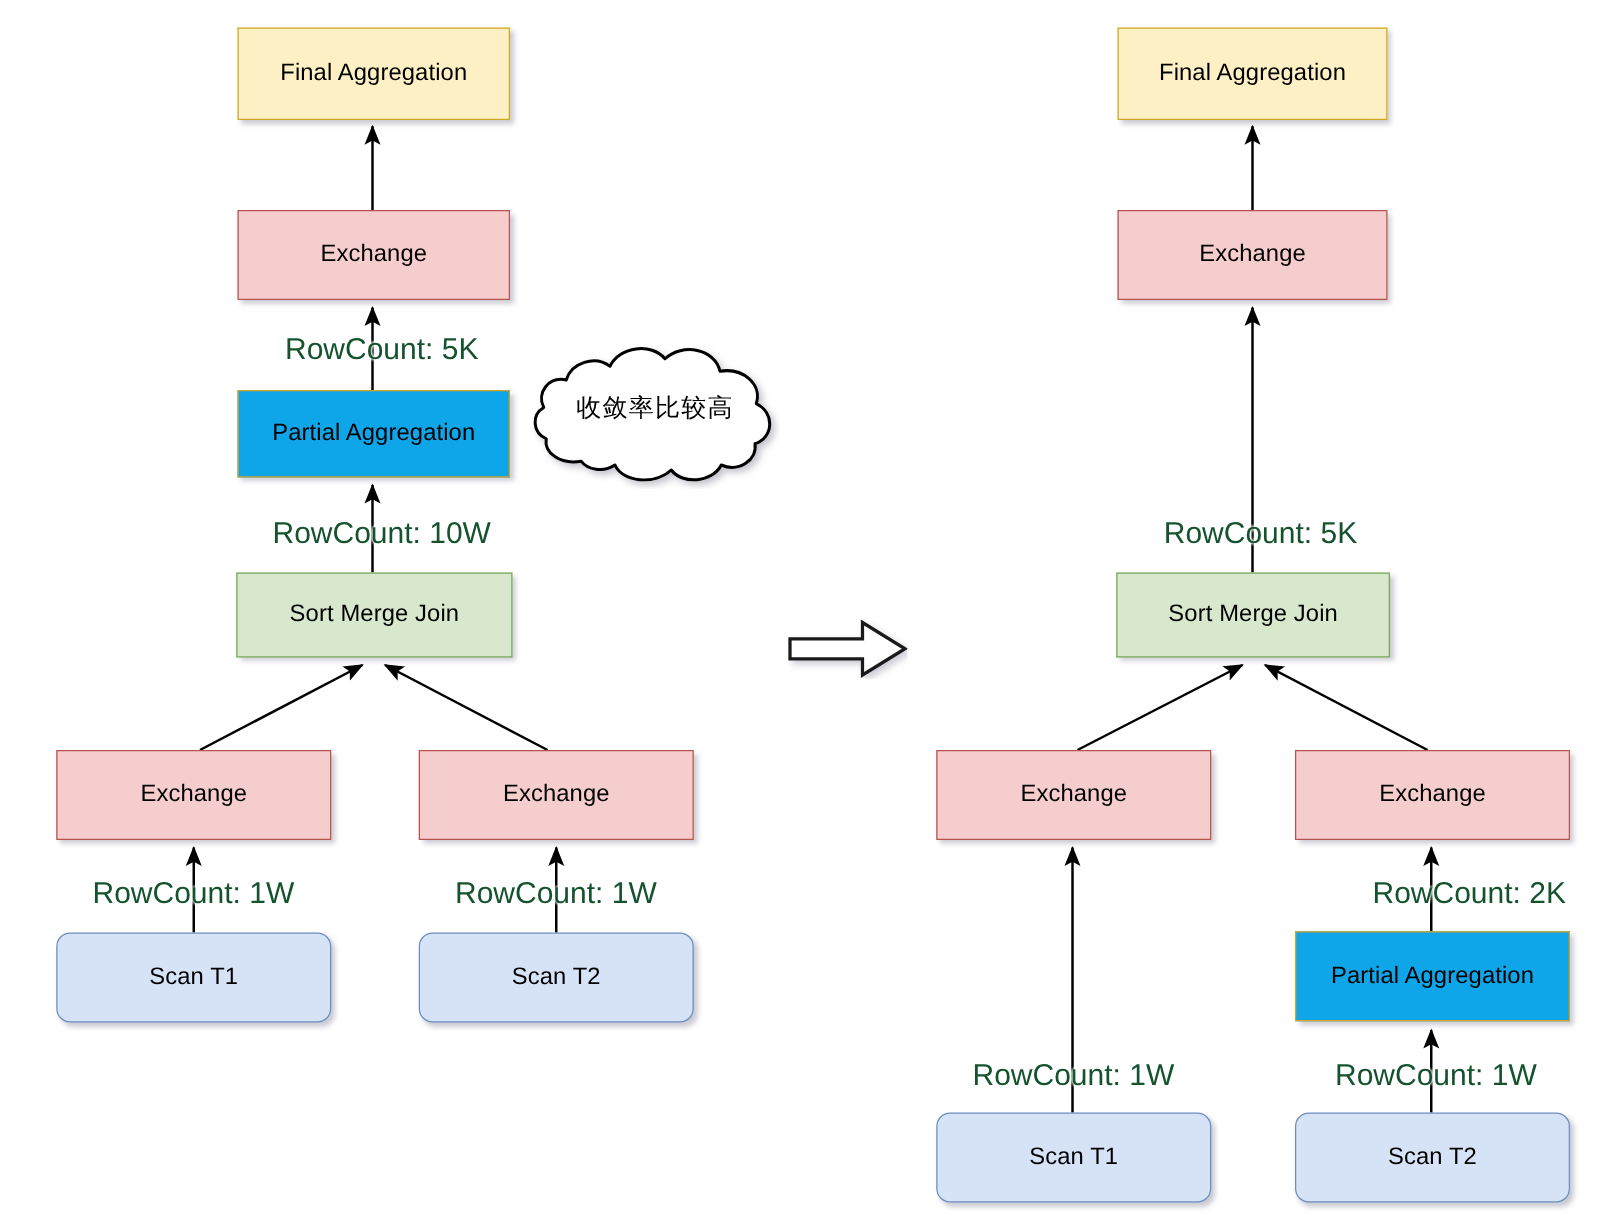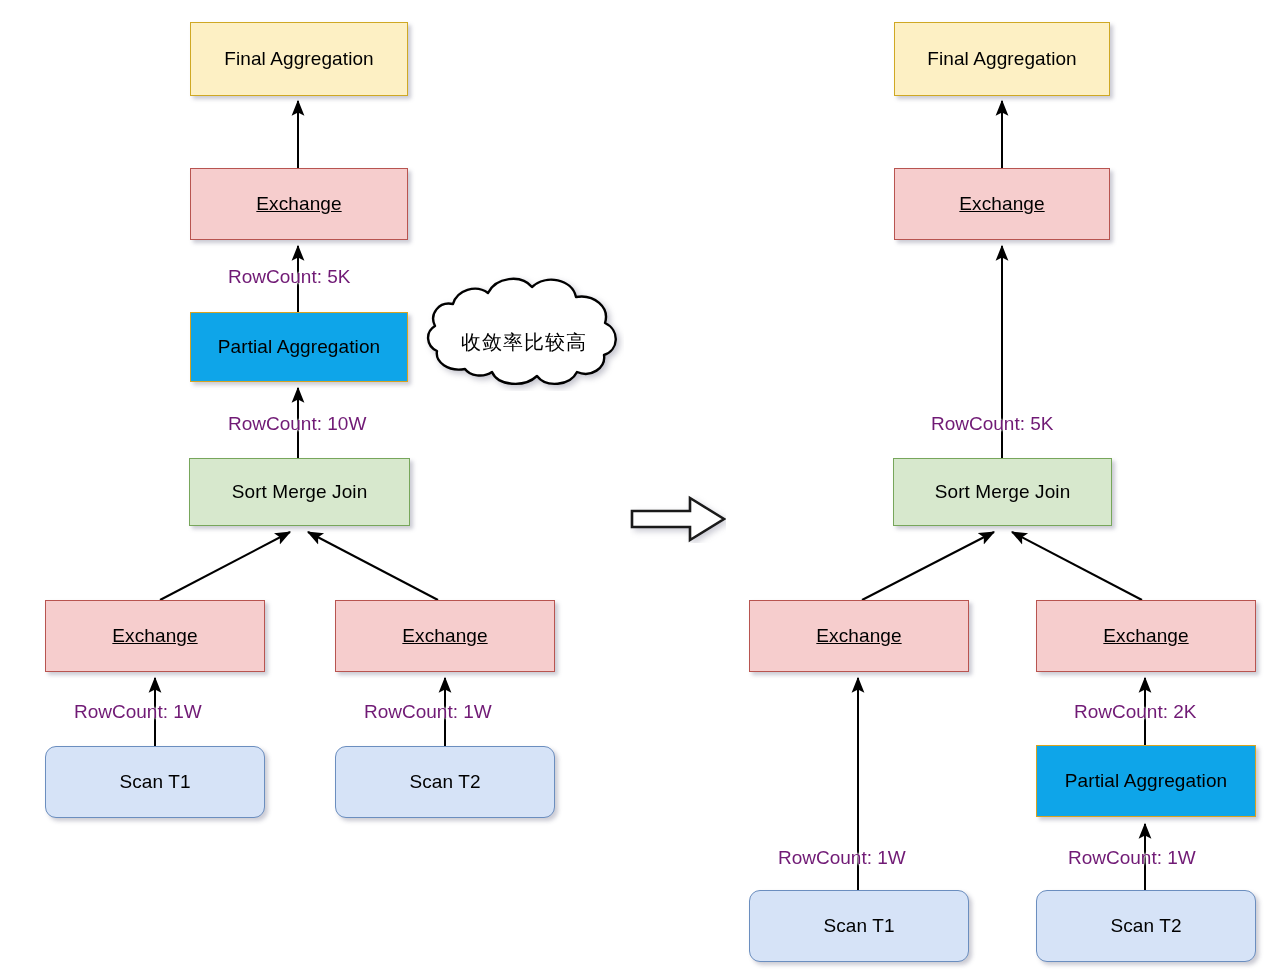--- a/index.html
+++ b/index.html
@@ -37,57 +37,56 @@
     background: #fdf0c4;
     border-color: #cfa824;
   }
   .n-partial {
     background: #0ea5e9;
     border-color: #d6a320;
   }
   .n-exchange {
     background: #f6cdcd;
     border-color: #b85450;
-    text-decoration: underline;
   }
   .n-join {
     background: #d7e8cd;
     border-color: #77a65b;
     text-align: center;
   }
   .n-scan {
     background: #d6e3f7;
     border-color: #6b8ebf;
     border-radius: 11px;
   }
   .edge-label {
     position: absolute;
-    font-size: 19px;
-    color: #701a75;
+    font-size: 24px;
+    color: #14532d;
     white-space: nowrap;
     z-index: 4;
     text-shadow: 0 0 3px #fff, 0 0 3px #fff, 0 0 2px #fff;
   }
   svg.wires {
     position: absolute;
     left: 0;
     top: 0;
     width: 1280px;
     height: 972px;
     z-index: 2;
     pointer-events: none;
   }
   .cloud-wrap {
     position: absolute;
     z-index: 3;
   }
   .cloud-text {
     position: absolute;
     left: 0;
-    top: 16px;
+    top: 0;
     width: 100%;
     height: 100%;
     display: flex;
     align-items: center;
     justify-content: center;
     font-size: 20px;
     color: #000;
     letter-spacing: 1px;
     padding-bottom: 4px;
     box-sizing: border-box;
@@ -150,21 +149,21 @@
   <div class="node n-exchange" style="left:45px; top:600px; width:220px; height:72px;">Exchange</div>
 
   <div class="node n-exchange" style="left:335px; top:600px; width:220px; height:72px;">Exchange</div>
 
   <div class="node n-scan" style="left:45px; top:746px; width:220px; height:72px;">Scan T1</div>
 
   <div class="node n-scan" style="left:335px; top:746px; width:220px; height:72px;">Scan T2</div>
 
   <div class="edge-label" style="left:228px; top:266px;">RowCount: 5K</div>
 
-  <div class="edge-label" style="left:218px; top:413px;margin-left:10px;">RowCount: 10W</div>
+  <div class="edge-label" style="left:218px; top:413px;">RowCount: 10W</div>
 
   <div class="edge-label" style="left:74px; top:701px;">RowCount: 1W</div>
 
   <div class="edge-label" style="left:364px; top:701px;">RowCount: 1W</div>
 
   <div class="cloud-wrap" style="left:424px; top:266px; width:200px; height:125px;">
     <svg width="200" height="125" viewBox="0 0 200 125">
       <path d="M41 103
                C 24 106, 11 96, 13 85
                C 2 80, 1 66, 11 60
@@ -201,17 +200,17 @@
   <div class="node n-partial" style="left:1036px; top:745px; width:220px; height:72px;">Partial Aggregation</div>
 
   <div class="node n-scan" style="left:749px; top:890px; width:220px; height:72px;">Scan T1</div>
 
   <div class="node n-scan" style="left:1036px; top:890px; width:220px; height:72px;">Scan T2</div>
 
   <div class="edge-label" style="left:931px; top:413px;">RowCount: 5K</div>
 
   <div class="edge-label" style="left:778px; top:847px;">RowCount: 1W</div>
 
-  <div class="edge-label" style="left:1074px; top:701px;">RowCount: 2K</div>
+  <div class="edge-label" style="left:1098px; top:701px;">RowCount: 2K</div>
 
   <div class="edge-label" style="left:1068px; top:847px;">RowCount: 1W</div>
 
 </div>
 
 </body></html>

